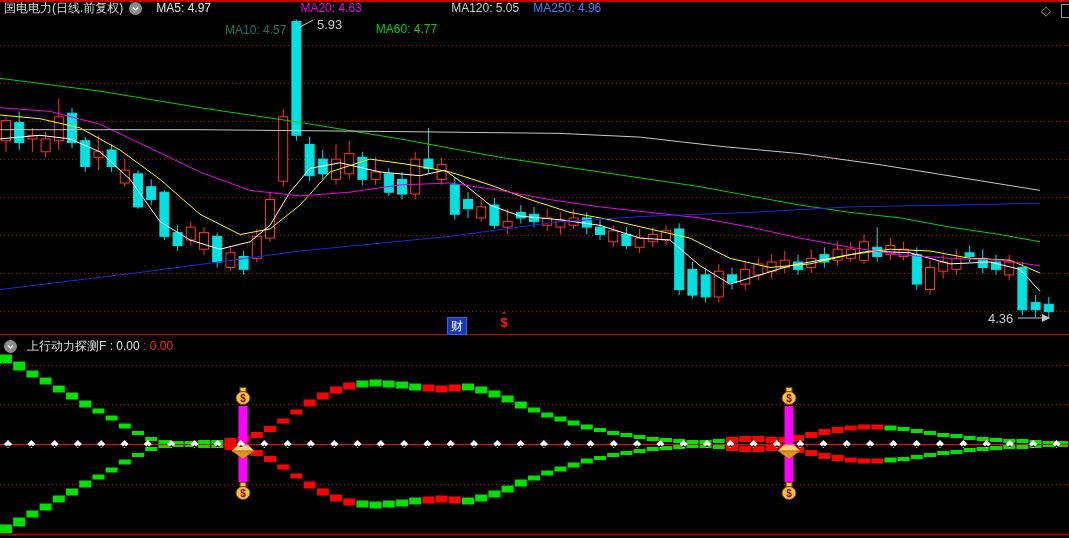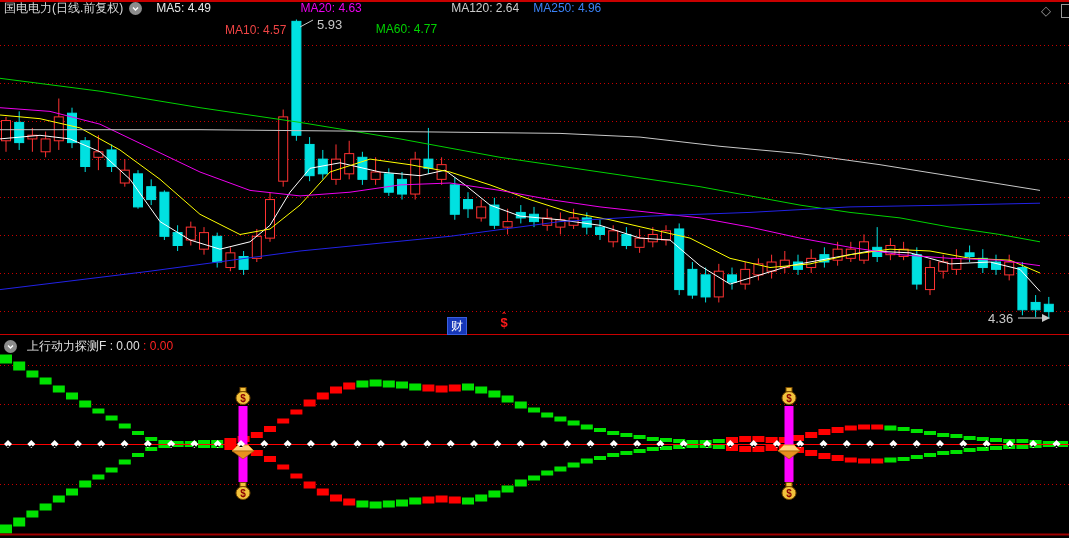--- a/index.html
+++ b/index.html
@@ -498,25 +498,25 @@
       <line x1="0" x2="1069" y1="534.5" y2="534.5" stroke="#a00000" stroke-width="2"></line>
     </svg>
 
   <div class="hdr">
     <span class="title" style="margin-right:6px;">国电电力(日线.前复权)</span>
     <span class="chev">
       <svg width="13" height="13">
           <path d="M4 5.5 L6.5 8 L9 5.5" stroke="#fff" stroke-width="1.4" fill="none"></path>
         </svg>
     </span>
-    <span style="color: rgb(230, 230, 230);">MA5: 4.49</span>
-    <span style="color: #ef4444; margin-top: 44px;">MA10: 4.57</span>
+    <span style="color: rgb(230, 230, 230);">MA5: 4.97</span>
+    <span style="color: #0f766e; margin-top: 44px;">MA10: 4.57</span>
     <span style="color: rgb(238, 0, 238);">MA20: 4.63</span>
     <span style="color: rgb(0, 210, 0); margin-top: 42px;">MA60: 4.77</span>
-    <span style="color: rgb(204, 204, 204);">MA120: 2.64</span>
+    <span style="color: rgb(204, 204, 204);">MA120: 5.05</span>
     <span style="color: #3b82f6;">MA250: 4.96</span>
   </div>
 
   <div class="tr-icons">
     <span class="diamond-ic">◇</span>
     <span class="brk"></span>
   </div>
 
   <div class="cai">财</div>
   <div class="sm"><span class="hat">ˆ</span><span>$</span></div>

